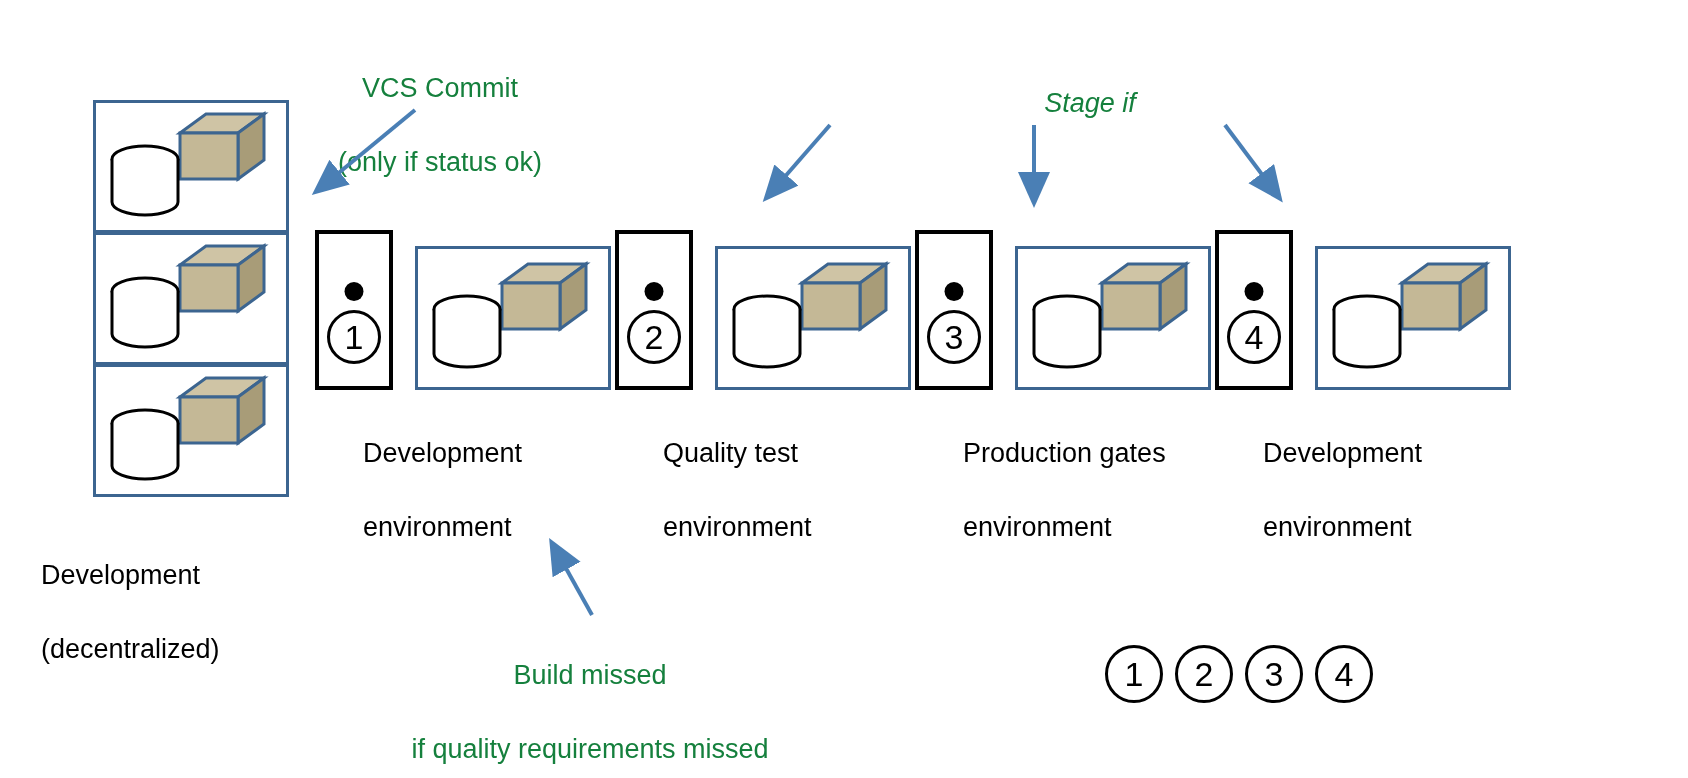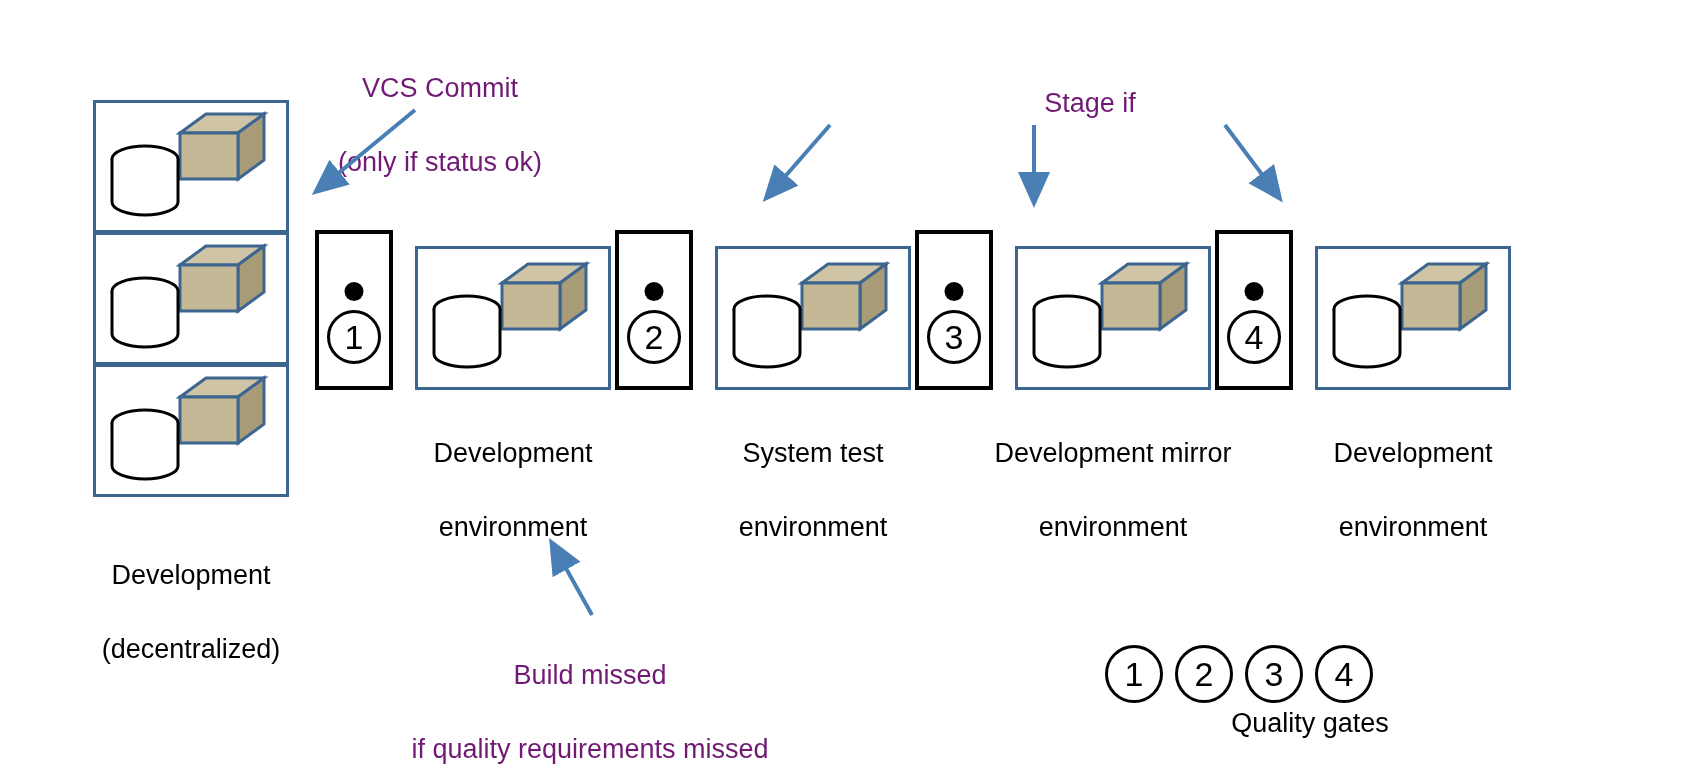--- a/index.html
+++ b/index.html
@@ -60,31 +60,30 @@
     font-size: 34px;
     line-height: 1;
     background: #ffffff;
   }
 
   
   .label {
     position: absolute;
     font-size: 27px;
     line-height: 37px;
-    text-align: center;
     white-space: pre-line;
     color: #000000;
   }
   .annot {
     position: absolute;
     font-size: 27px;
     line-height: 37px;
     text-align: center;
     white-space: pre-line;
-    color: #701a75;
+    color: #15803d;
   }
 
   
   .legend-circle {
     position: absolute;
     width: 58px;
     height: 58px;
     border-radius: 50%;
     border: 3px solid #000000;
     box-sizing: border-box;
@@ -108,21 +107,21 @@
 </head>
 <body>
 
 <div id="canvas">
 
   <div class="annot" style="left:300px; top:33px; width:280px;">
     <div>VCS Commit</div>
     <div>(only if status ok)</div>
   </div>
 
-  <div class="annot" style="left:880px; top:48px; width:420px;">
+  <div class="annot" style="left:880px; top:48px; width:420px;font-style:italic;">
     <div>Stage if</div>
   </div>
 
   <div class="annot" style="left:370px; top:620px; width:440px;">
     <div>Build missed</div>
     <div>if quality requirements missed</div>
   </div>
 
   <div class="env-box" style="left:93px; top:100px; width:196px; height:133px;">
     <svg width="190" height="127" viewBox="0 0 190 127">
@@ -210,21 +209,21 @@
         <polygon points="84,34 142,34 142,80 84,80" fill="#c4b896" stroke="#3c6590" stroke-width="3"></polygon>
       </g>
       <g fill="#ffffff" stroke="#000000" stroke-width="3">
         <ellipse cx="49" cy="60" rx="33" ry="13"></ellipse>
         <path d="M16,60 L16,105 A33,13 0 0 0 82,105 L82,60"></path>
       </g>
     </svg>
   </div>
 
   <div class="label" style="left:663px; top:398px; width:300px;">
-    <div>System test</div>
+    <div>Quality test</div>
     <div>environment</div>
   </div>
 
   <div class="gate-box" style="left:915px; top:230px; width:78px; height:160px;">
     <div class="gate-dot"></div>
     <div class="gate-circle">3</div>
   </div>
 
   <div class="env-box" style="left:1015px; top:246px; width:196px; height:144px;">
     <svg width="190" height="138" viewBox="0 0 190 138">
@@ -234,21 +233,21 @@
         <polygon points="84,34 142,34 142,80 84,80" fill="#c4b896" stroke="#3c6590" stroke-width="3"></polygon>
       </g>
       <g fill="#ffffff" stroke="#000000" stroke-width="3">
         <ellipse cx="49" cy="60" rx="33" ry="13"></ellipse>
         <path d="M16,60 L16,105 A33,13 0 0 0 82,105 L82,60"></path>
       </g>
     </svg>
   </div>
 
   <div class="label" style="left:963px; top:398px; width:300px;">
-    <div>Development mirror</div>
+    <div>Production gates</div>
     <div>environment</div>
   </div>
 
   <div class="gate-box" style="left:1215px; top:230px; width:78px; height:160px;">
     <div class="gate-dot"></div>
     <div class="gate-circle">4</div>
   </div>
 
   <div class="env-box" style="left:1315px; top:246px; width:196px; height:144px;">
     <svg width="190" height="138" viewBox="0 0 190 138">
@@ -267,21 +266,20 @@
   <div class="label" style="left:1263px; top:398px; width:300px;">
     <div>Development</div>
     <div>environment</div>
   </div>
 
   <div class="legend-circle" style="left:1105px; top:645px;">1</div>
   <div class="legend-circle" style="left:1175px; top:645px;">2</div>
   <div class="legend-circle" style="left:1245px; top:645px;">3</div>
   <div class="legend-circle" style="left:1315px; top:645px;">4</div>
 
-  <div class="label" style="left:1180px; top:705px; width:260px; text-align:center;">Quality gates</div>
 
   <svg class="svg-overlay" viewBox="0 0 1688 778">
     <defs>
       <marker id="ah" markerWidth="10" markerHeight="10" refX="7" refY="4" orient="auto" markerUnits="strokeWidth">
         <path d="M0,0 L9,4 L0,8 z" fill="#4a7fb5"></path>
       </marker>
     </defs>
 
     <line x1="415" y1="110" x2="318" y2="190" stroke="#4a7fb5" stroke-width="4" marker-end="url(#ah)"></line>
 

